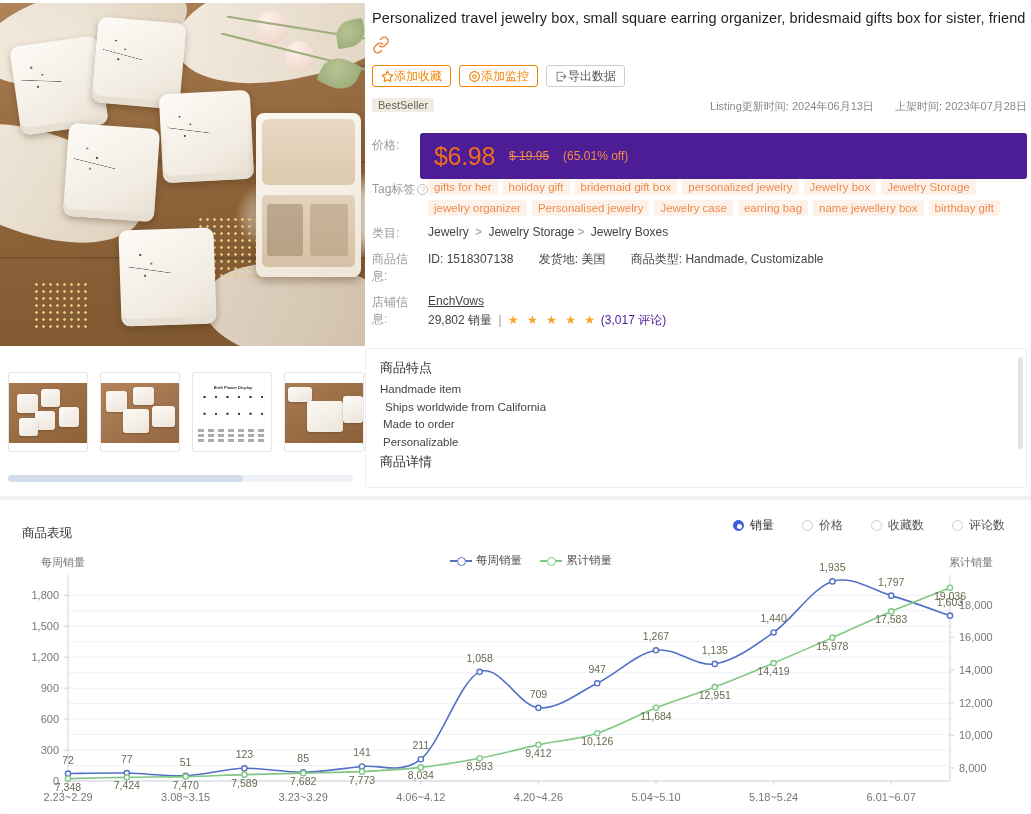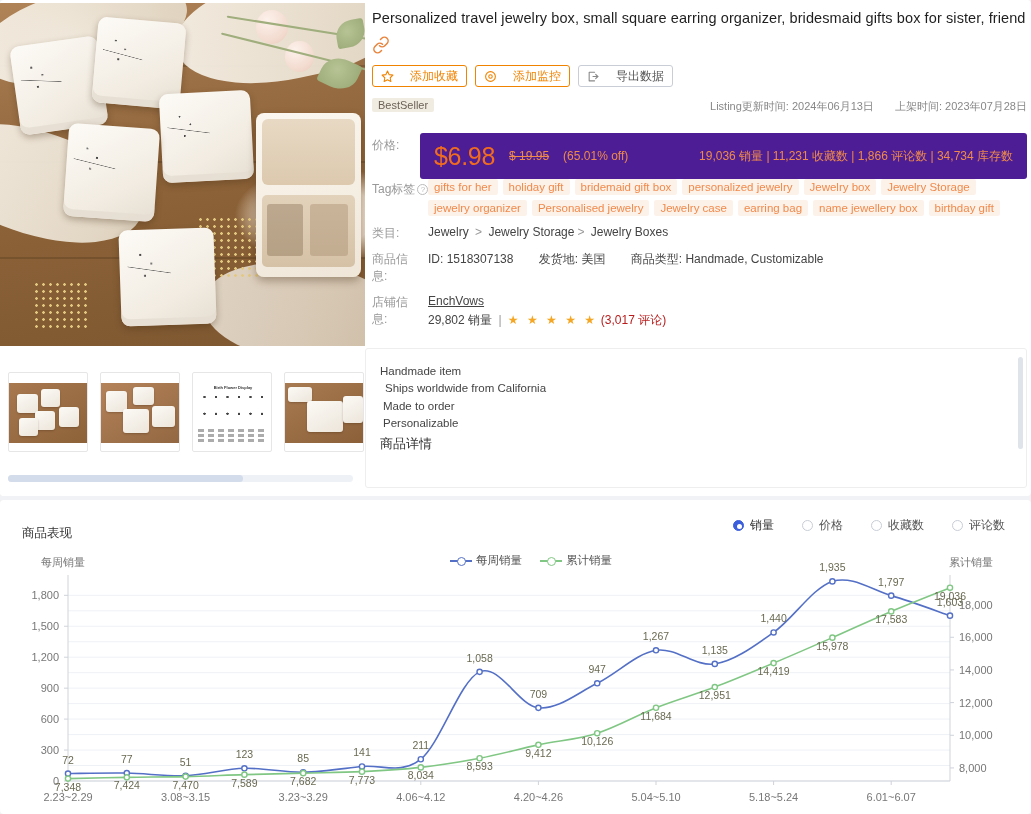--- a/index.html
+++ b/index.html
@@ -136,21 +136,21 @@
   .scroll-thumb { position:absolute; left:0; top:0; width:235px; height:7px; background:#d3dcea; border-radius:4px; cursor:pointer;}
 
   
   .info { position:absolute; left:372px; top:8px; width:655px; }
   .title {
     font-size:14.5px; color:#1f1f1f; line-height:20px; letter-spacing:.1px;
   }
   .link-icon { margin-top:8px; width:18px; height:18px; color:#e9833b; cursor:pointer; display:block;}
   .btn-row { display:flex; gap:8px; margin-top:11px; align-items:center; }
   .btn {
-    display:inline-flex; align-items:center; gap:16px;
+    display:inline-flex; align-items:center; gap:0;
     height:22px; padding:0 8px; border-radius:3px; font-size:12px;
     background:#fff; cursor:pointer; white-space:nowrap;
   }
   .btn.orange { border:1px solid #f08300; color:#f08300; }
   .btn.grey { border:1px solid #c9ced6; color:#555; }
   .btn svg { width:13px; height:13px; }
 
   .badge-row { margin-top:11px; height:16px; position:relative; }
   .bestseller {
     display:inline-block; background:#f1ece2; color:#6b6257;
@@ -182,21 +182,21 @@
     border-radius:2px; cursor:pointer; white-space:nowrap;
   }
 
   .kv-row { display:flex; margin-top:9px; font-size:12px; }
   .kv-label { width:48px; flex:none; color:#999; }
   .kv-val { flex:1; margin-left:8px; color:#444; }
   .kv-val .sep { color:#999; margin:0 3px; }
   .kv-val .gap { display:inline-block; width:22px; }
   .shop-link { color:#444; text-decoration:underline; cursor:pointer; }
   .stars { color:#f5a623; letter-spacing:2.5px; font-size:12px; }
-  .review-count { color:#b91c1c; }
+  .review-count { color:#4c1d95; }
 
   
   .features {
     position:absolute; left:365px; top:348px; width:662px; height:140px;
     background:#fff; border:1px solid #eee; border-radius:3px; overflow:hidden;
   }
   .features-inner { padding:10px 14px 0 14px; }
   .feat-head { font-size:13px; color:#333; margin-bottom:6px; }
   .feat-item { font-size:11.5px; color:#444; margin:5.5px 0; }
   .feat-item.i1 { padding-left:0; }
@@ -384,21 +384,20 @@
           <span>上架时间: 2023年07月28日</span>
         </span>
       </div>
 
       <div class="price-row">
         <div class="field-label">价格:</div>
         <div class="price-box">
           <span class="price-main">$6.98</span>
           <span class="price-old">$ 19.95</span>
           <span class="price-off">(65.01% off)</span>
-          <span class="price-stats">19,036 销量 | 11,231 收藏数 | 1,866 评论数 | 34,734 库存数</span>
         </div>
       </div>
 
       <div class="tag-row">
         <div class="tag-label">
           <span>Tag标签</span><span class="qmark">?</span>
         </div>
         <div class="tags">
           <span class="tag">gifts for her</span>
           <span class="tag">holiday gift</span>
@@ -442,20 +441,21 @@
             <span class="sep">|</span>
             <span class="stars">★ ★ ★ ★ ★</span>
             <span class="review-count">(3,017 评论)</span>
           </div>
         </div>
       </div>
     </div>
 
     <div class="features">
       <div class="features-inner">
+        <div class="feat-head">商品特点</div>
         <div class="feat-item i1">Handmade item</div>
         <div class="feat-item i3">Ships worldwide from California</div>
         <div class="feat-item i2">Made to order</div>
         <div class="feat-item i4">Personalizable</div>
         <div class="feat-head2">商品详情</div>
       </div>
       <div class="feat-scroll"></div>
     </div>
   </div>
 

